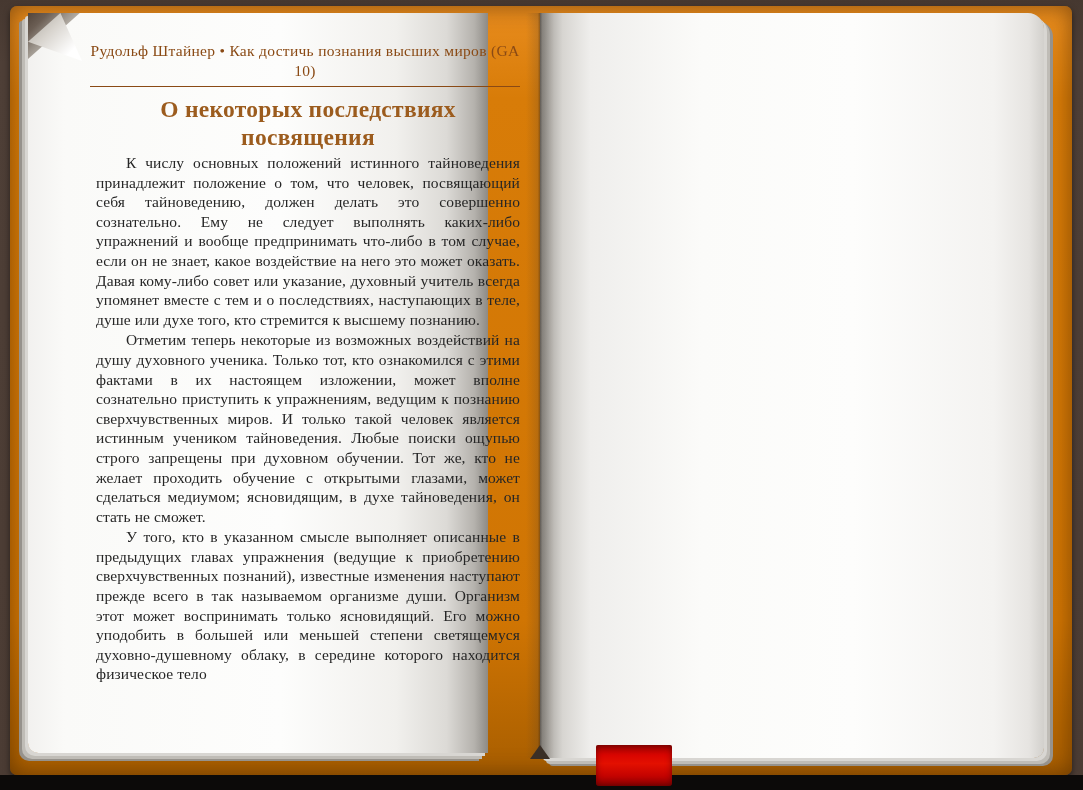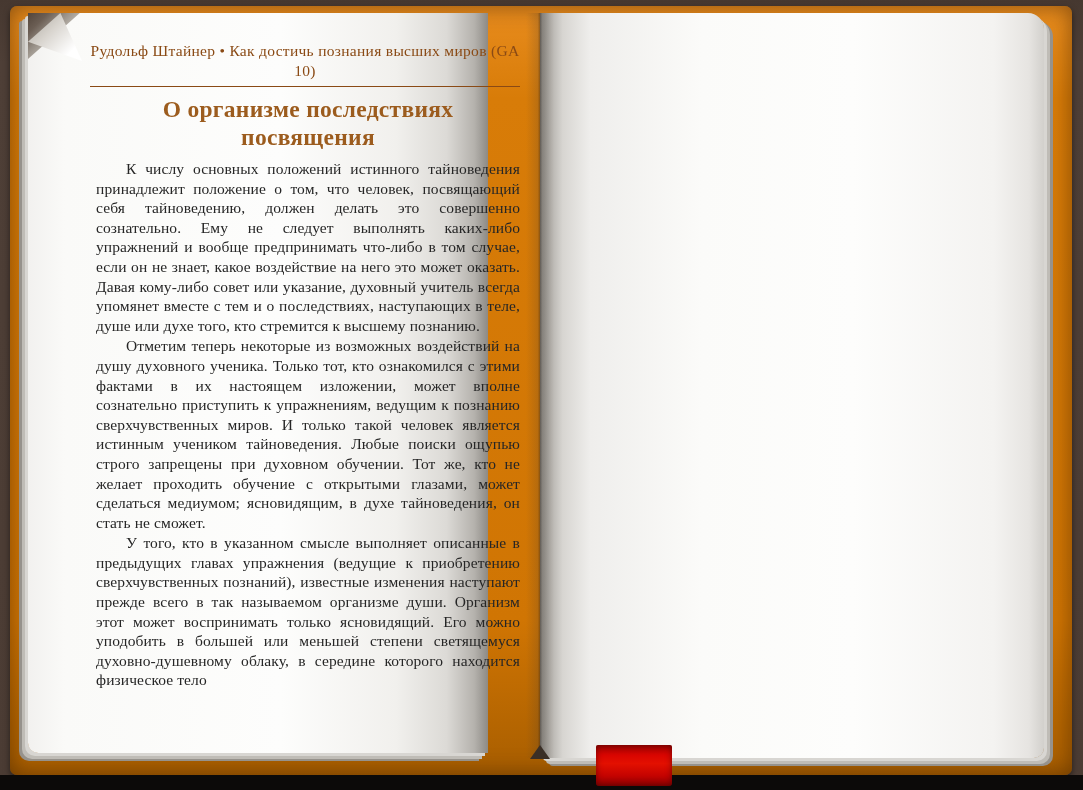--- a/index.html
+++ b/index.html
@@ -58,39 +58,39 @@
   .running-head.left{left:62px;width:430px;text-align:center;}
   .chapter-title{
     position:absolute;left:68px;top:82px;width:424px;text-align:center;
     color:#9c5c1e;font-size:23.5px;line-height:28px;font-weight:bold;letter-spacing:.3px;
   }
   .chapter-title span{display:inline-block;max-width:360px;}
   .body-col{
     position:absolute;width:424px;color:#262626;font-size:15.5px;line-height:19.6px;
     text-align:justify;letter-spacing:.1px;
   }
-  .body-col.left{left:68px;top:146px;}
+  .body-col.left{left:68px;top:140px;}
   .body-col p{margin:0 0 1px 0;text-indent:30px;}
   .bookmark{
     position:absolute;left:596px;top:745px;width:76px;height:41px;z-index:5;
     border-radius:2px 2px 3px 3px;cursor:pointer;
     background:linear-gradient(180deg,#9c0300 0%,#d90500 25%,#e31000 45%,#c40300 75%,#8c0100 100%);
     box-shadow:inset 0 0 6px rgba(60,0,0,.6);
   }
 </style>
 </head>
 <body>
 
 <div class="cover"></div>
 <div class="black-bar"></div>
 
 <div class="page page-left">
   <div class="running-head left">Рудольф Штайнер  •  Как достичь познания высших миров (GA 10)</div>
   <div class="chapter-title">
-    <span>О организме последствиях посвящения</span>
+    <span>О некоторых последствиях посвящения</span>
   </div>
   <div class="body-col left">
     <p>К числу основных положений истинного тайноведения принадлежит положение о том, что человек, посвящающий себя тайноведению, должен делать это совершенно сознательно. Ему не следует выполнять каких-либо упражнений и вообще предпринимать что-либо в том случае, если он не знает, какое воздействие на него это может оказать. Давая кому-либо совет или указание, духовный учитель всегда упомянет вместе с тем и о последствиях, наступающих в теле, душе или духе того, кто стремится к высшему познанию.</p>
     <p>Отметим теперь некоторые из возможных воздействий на душу духовного ученика. Только тот, кто ознакомился с этими фактами в их настоящем изложении, может вполне сознательно приступить к упражнениям, ведущим к познанию сверхчувственных миров. И только такой человек является истинным учеником тайноведения. Любые поиски ощупью строго запрещены при духовном обучении. Тот же, кто не желает проходить обучение с открытыми глазами, может сделаться медиумом; ясновидящим, в духе тайноведения, он стать не сможет.</p>
     <p>У того, кто в указанном смысле выполняет описанные в предыдущих главах упражнения (ведущие к приобретению сверхчувственных познаний), известные изменения наступают прежде всего в так называемом организме души. Организм этот может воспринимать только ясновидящий. Его можно уподобить в большей или меньшей степени светящемуся духовно-душевному облаку, в середине которого находится физическое тело</p>
   </div>
 </div>
 
 <div class="page page-right">
   

